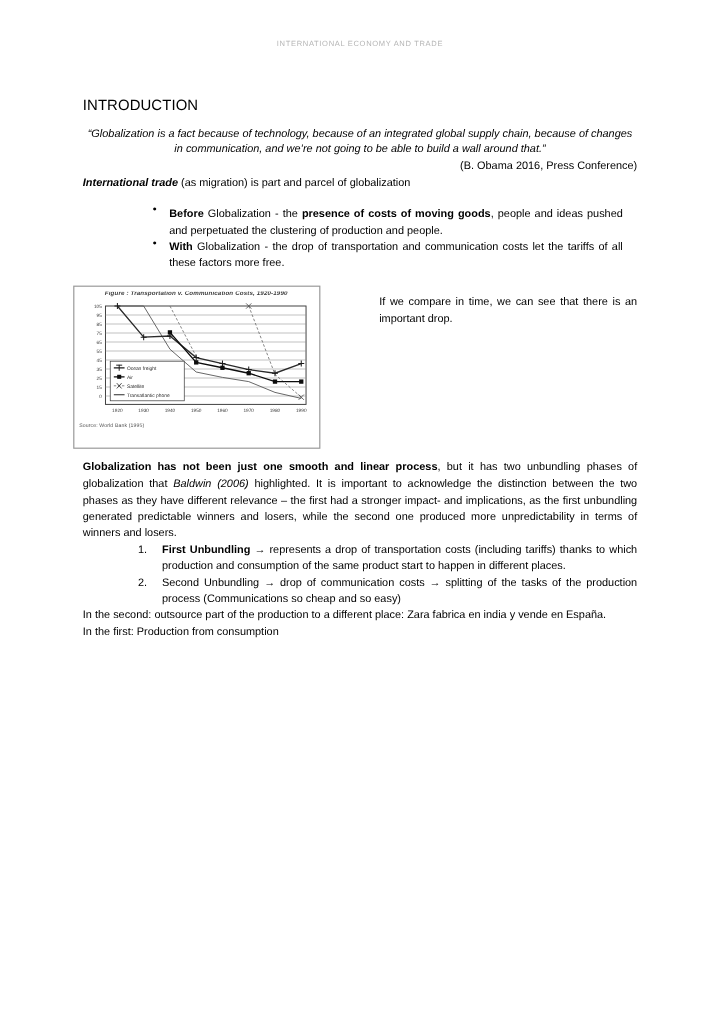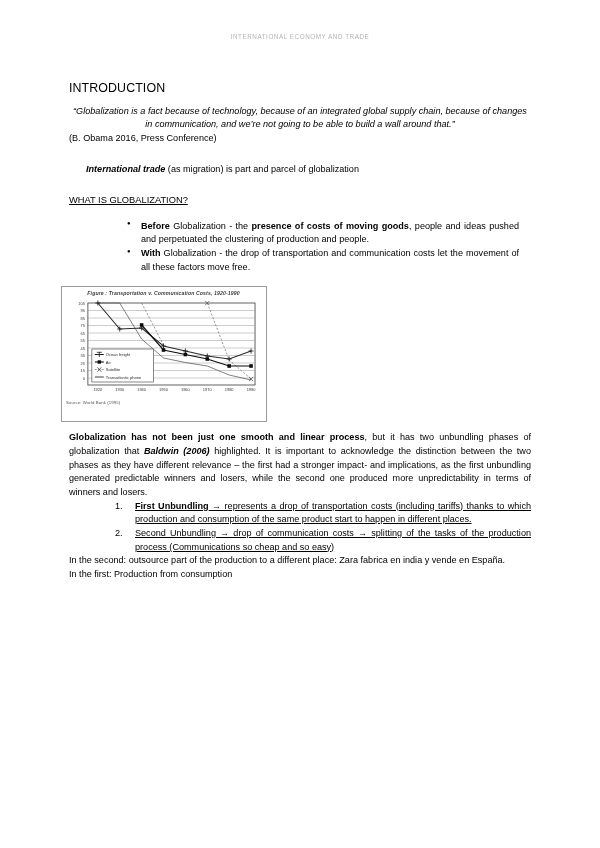--- a/index.html
+++ b/index.html
@@ -53,29 +53,29 @@
   .quote {
     font-style: italic;
     font-size: 9.1px;
     line-height: 1.52;
     text-align: center;
     margin: 0;
     padding: 0 4px;
   }
   .quote-attrib {
     font-size: 9.1px;
-    text-align: left;
+    text-align: right;
     line-height: 1.52;
     margin: 0;
   }
 
   .lead-line {
     font-size: 9.1px;
     line-height: 1.52;
-    margin: 17px;
+    margin: 0;
   }
   .lead-line b {
     font-style: italic;
     font-weight: bold;
   }
 
   h2.sub-title {
     font-size: 9.3px;
     font-weight: normal;
     text-decoration: underline;
@@ -110,40 +110,39 @@
     left: 0;
     top: -0.5px;
     font-size: 6px;
   }
 
   ol.numbers {
     margin: 0;
     padding: 0 0 0 46px;
     list-style: none;
     counter-reset: numitem;
-    text-decoration: underline;
   }
   ol.numbers > li {
     position: relative;
     font-size: 9.1px;
     line-height: 1.5;
     text-align: justify;
     padding-left: 20px;
   }
   ol.numbers > li::before {
     counter-increment: numitem;
     content: counter(numitem) ".";
     position: absolute;
     left: 0;
     top: 0;
   }
   ol.numbers > li.start-two { counter-reset: numitem 1; }
 
   b.strong { font-weight: bold; }
-  i.em { font-style: italic; font-weight: bold; }
+  i.em { font-style: italic; }
 
   
   .figure-row {
     position: relative;
     margin-top: 12px;
     height: 145px;
   }
   .figure-box {
     position: absolute;
     left: -8px;
@@ -223,26 +222,25 @@
   <div class="content">
 
     <h1 class="section-title">INTRODUCTION</h1>
 
     <p class="quote">“Globalization is a fact because of technology, because of an integrated global supply chain, because of changes in communication, and we’re not going to be able to build a wall around that.”</p>
 
     <p class="quote-attrib">(B. Obama 2016, Press Conference)</p>
 
     <p class="lead-line"><b>International trade</b><span> (as migration) is part and parcel of globalization</span></p>
 
-    <h2 class="sub-title">WHAT IS GLOBALIZATION?</h2>
 
 
     <ul class="bullets">
       <li><b class="strong">Before</b><span> Globalization - the </span><b class="strong em">presence of costs of moving goods</b><span>, people and ideas pushed and perpetuated the clustering of production and people.</span></li>
-      <li><b class="strong">With</b><span> Globalization - the drop of transportation and communication costs let the movement of all these factors move free.</span></li>
+      <li><b class="strong">With</b><span> Globalization - the drop of transportation and communication costs let the tariffs of all these factors more free.</span></li>
     </ul>
 
     <div class="figure-row">
 
       <div class="figure-box">
         <div class="chart">
           <div class="chart-title">Figure : Transportation v. Communication Costs, 1920-1990</div>
 
           <div class="plot-wrap">
             <svg class="plot-svg" viewBox="0 0 196 100" preserveAspectRatio="none">
@@ -349,20 +347,21 @@
                 <line x1="29" y1="78" x2="38" y2="78" stroke="#2a2a2a" stroke-width="0.9"></line>
                 <text x="40" y="79.6" font-family="Liberation Sans, sans-serif" font-size="4.1" fill="#2a2a2a">Transatlantic phone</text>
               </g>
             </svg>
           </div>
 
           <div class="chart-source">Source: World Bank (1995)</div>
         </div>
       </div>
 
+      <div class="figure-note">If we compare in time, we can see that there is an important drop.</div>
     </div>
 
     <p class="body"><b class="strong">Globalization has not been just one smooth and linear process</b><span>, but it has two unbundling phases of globalization that </span><i class="em">Baldwin (2006)</i><span> highlighted. It is important to acknowledge the distinction between the two phases as they have different relevance – the first had a stronger impact- and implications, as the first unbundling generated predictable winners and losers, while the second one produced more unpredictability in terms of winners and losers.</span></p>
 
     <ol class="numbers">
       <li><b class="strong">First Unbundling</b><span> → represents a drop of transportation costs (including tariffs) thanks to which production and consumption of the same product start to happen in different places.</span></li>
     </ol>
 
 
     <ol class="numbers">

